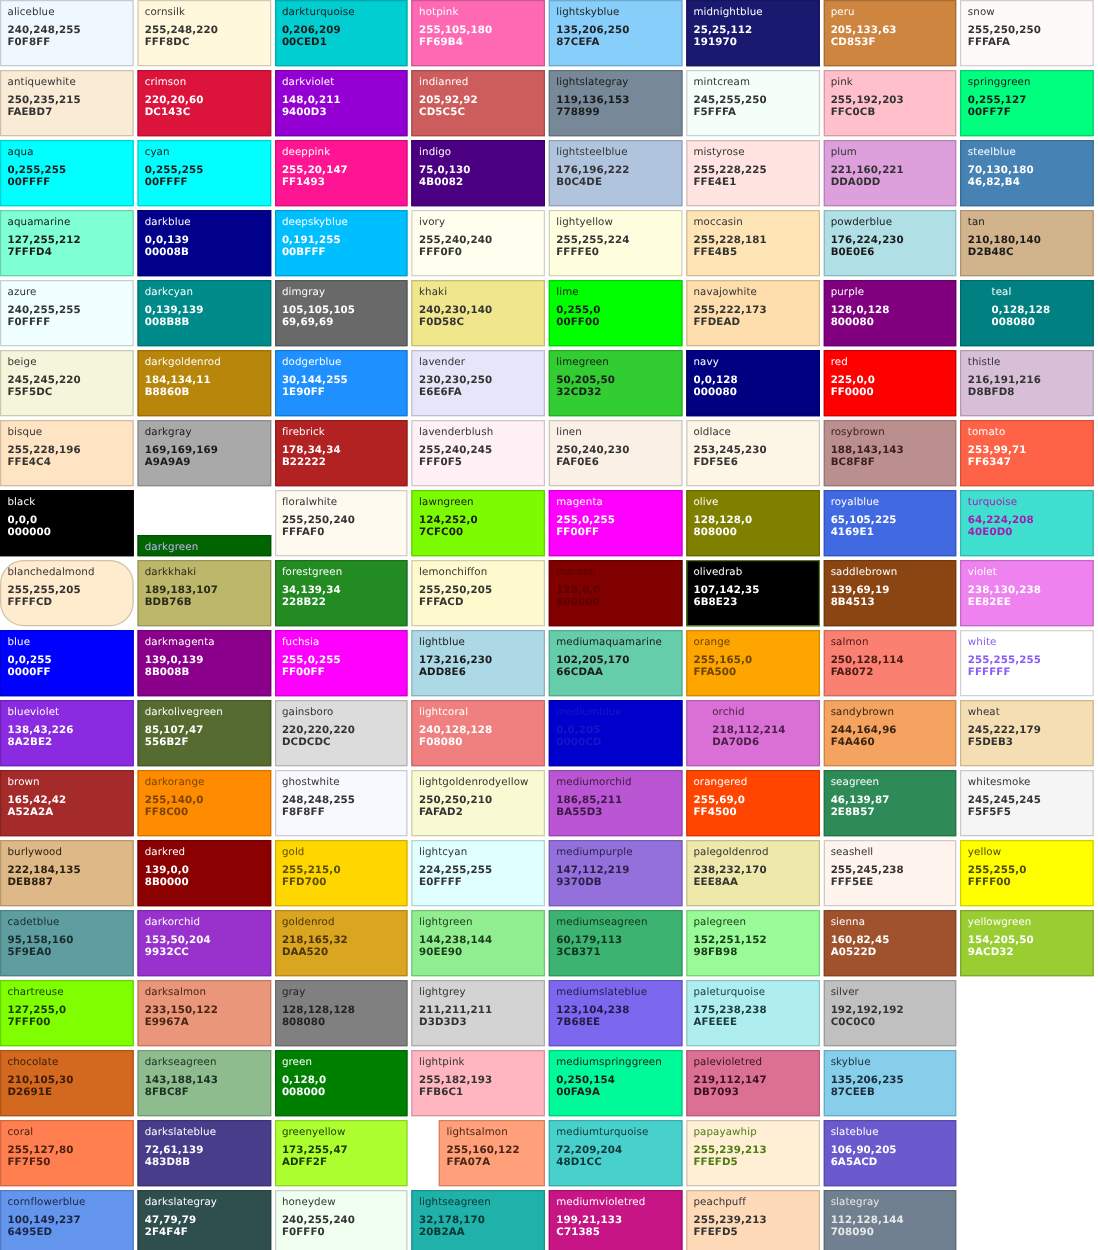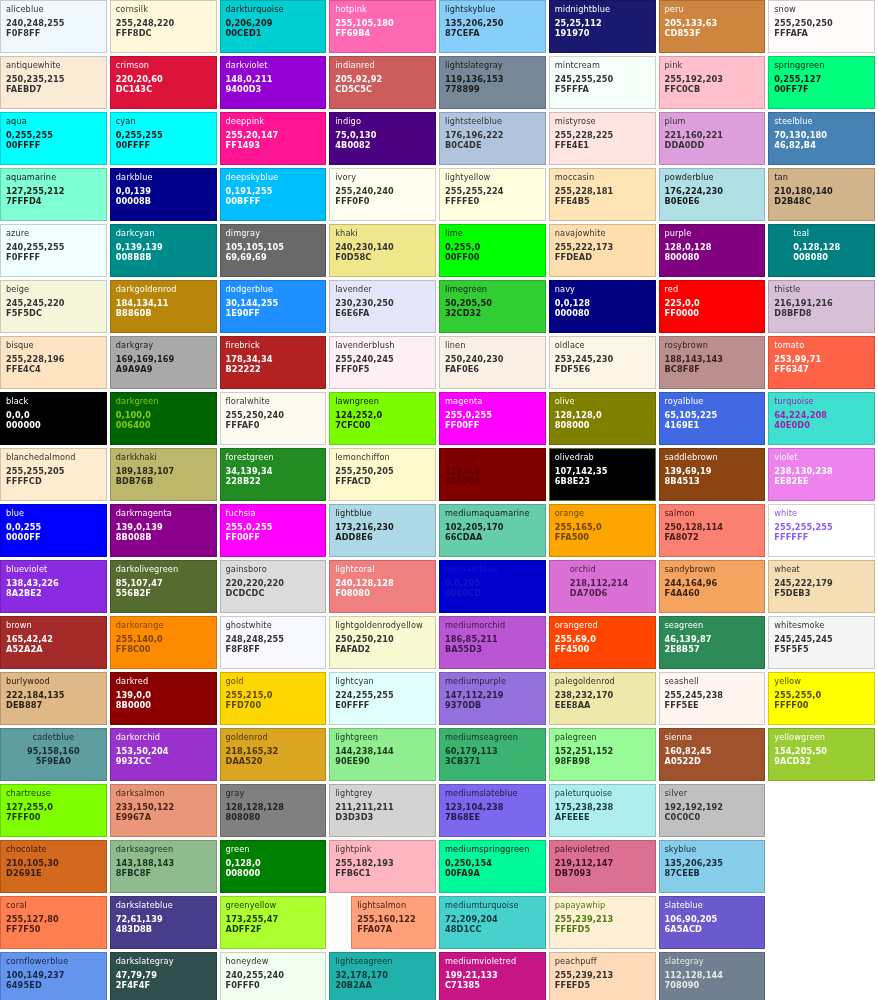--- a/index.html
+++ b/index.html
@@ -320,21 +320,21 @@
     <div class="cell" style="background: rgb(255, 99, 71); color: rgb(255, 255, 255); border-color: rgb(209, 81, 58);">
       <span class="nm">tomato</span>
       <span class="rgb">253,99,71</span>
       <span class="hex">FF6347</span>
     </div>
     <div class="cell" style="background: rgb(0, 0, 0); color: rgb(255, 255, 255); border-color: rgb(0, 0, 0);">
       <span class="nm">black</span>
       <span class="rgb">0,0,0</span>
       <span class="hex">000000</span>
     </div>
-    <div class="cell" style="background: rgb(0, 100, 0); color: #84cc16; border-color: rgb(0, 82, 0);">
+    <div class="cell" style="background: rgb(0, 100, 0); color: #c4b5fd; border-color: rgb(0, 82, 0); margin-top: 36px;">
       <span class="nm">darkgreen</span>
       <span class="rgb">0,100,0</span>
       <span class="hex">006400</span>
     </div>
     <div class="cell" style="background: rgb(255, 250, 240); color: rgb(51, 51, 51); border-color: rgb(209, 205, 197);">
       <span class="nm">floralwhite</span>
       <span class="rgb">255,250,240</span>
       <span class="hex">FFFAF0</span>
     </div>
     <div class="cell" style="background: rgb(124, 252, 0); color: rgb(26, 26, 26); border-color: rgb(102, 207, 0);">
@@ -355,21 +355,21 @@
     <div class="cell" style="background: rgb(65, 105, 225); color: rgb(255, 255, 255); border-color: rgb(53, 86, 185);">
       <span class="nm">royalblue</span>
       <span class="rgb">65,105,225</span>
       <span class="hex">4169E1</span>
     </div>
     <div class="cell" style="background: rgb(64, 224, 208); color: #a21caf; border-color: rgb(52, 184, 171);">
       <span class="nm">turquoise</span>
       <span class="rgb">64,224,208</span>
       <span class="hex">40E0D0</span>
     </div>
-    <div class="cell" style="background: rgb(255, 235, 205); color: rgb(51, 51, 51); border-color: rgb(209, 193, 168);">
+    <div class="cell" style="background: rgb(255, 235, 205); color: rgb(51, 51, 51); border-color: rgb(209, 193, 168); border-radius: 19px;">
       <span class="nm">blanchedalmond</span>
       <span class="rgb">255,255,205</span>
       <span class="hex">FFFFCD</span>
     </div>
     <div class="cell" style="background: rgb(189, 183, 107); color: rgb(42, 42, 26); border-color: rgb(155, 150, 88);">
       <span class="nm">darkkhaki</span>
       <span class="rgb">189,183,107</span>
       <span class="hex">BDB76B</span>
     </div>
     <div class="cell" style="background: rgb(34, 139, 34); color: rgb(255, 255, 255); border-color: rgb(28, 114, 28);">
@@ -555,21 +555,21 @@
     <div class="cell" style="background: rgb(255, 245, 238); color: rgb(51, 51, 51); border-color: rgb(209, 201, 195);">
       <span class="nm">seashell</span>
       <span class="rgb">255,245,238</span>
       <span class="hex">FFF5EE</span>
     </div>
     <div class="cell" style="background: rgb(255, 255, 0); color: rgb(76, 76, 0); border-color: rgb(209, 209, 0);">
       <span class="nm">yellow</span>
       <span class="rgb">255,255,0</span>
       <span class="hex">FFFF00</span>
     </div>
-    <div class="cell" style="background: rgb(95, 158, 160); color: rgb(26, 42, 42); border-color: rgb(78, 130, 131); text-align: center;">
+    <div class="cell" style="background: rgb(95, 158, 160); color: rgb(26, 42, 42); border-color: rgb(78, 130, 131);">
       <span class="nm">cadetblue</span>
       <span class="rgb">95,158,160</span>
       <span class="hex">5F9EA0</span>
     </div>
     <div class="cell" style="background: rgb(153, 50, 204); color: rgb(255, 255, 255); border-color: rgb(125, 41, 167);">
       <span class="nm">darkorchid</span>
       <span class="rgb">153,50,204</span>
       <span class="hex">9932CC</span>
     </div>
     <div class="cell" style="background: rgb(218, 165, 32); color: rgb(74, 53, 8); border-color: rgb(179, 135, 26);">

